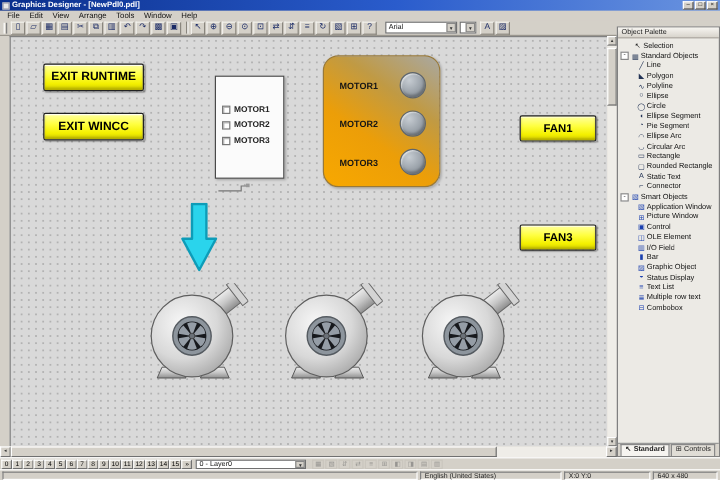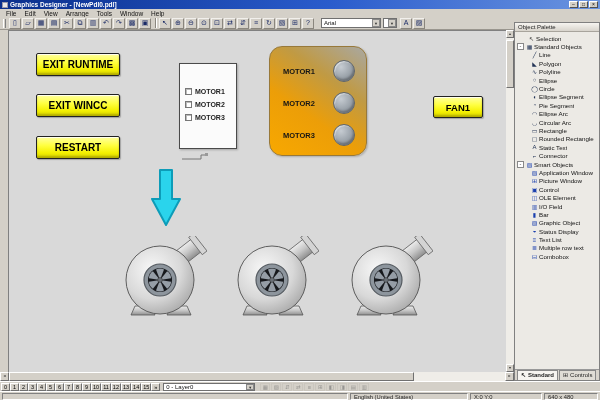--- a/index.html
+++ b/index.html
@@ -86,21 +86,21 @@
     display:flex; gap:2px; padding:1px 2px 0 2px; border-top:1px solid #fff; }
   .scell { border:1px solid; border-color:#808080 #fff #fff #808080; font-size:5.8px; line-height:6px;
     padding:0 3px; color:#222; white-space:nowrap; }
   .scell.grow { flex:1; }
 
   
   .ybtn { position:absolute; left:27px; width:84px; height:23px; border:1px solid #222; border-radius:2px;
     background:linear-gradient(180deg,#ffffa0 0%,#ffff40 40%,#f4f000 75%,#d8d400 100%);
     box-shadow:inset 0 1px 0 rgba(255,255,255,.8), inset 0 -2px 2px rgba(120,110,0,.4), 1px 1px 1px rgba(0,0,0,.25);
     color:#000; font-weight:bold; font-size:10px; display:flex; align-items:center; justify-content:center; }
-  .fanbtn { left:424px; width:50px; height:22px; font-size:9.5px; }
+  .fanbtn { left:424px; width:64px; height:22px; font-size:9.5px; }
 
   .cbpanel { position:absolute; left:170px; top:32px; width:58px; height:86px; background:#fbfbfb;
     border:1px solid #4a4a4a; box-shadow:1px 1px 2px rgba(0,0,0,.25); padding-top:21px; }
   .cbrow { display:flex; align-items:center; height:13px; padding-left:5px; gap:3px; }
   .cbbox { width:7px; height:7px; background:#fff; border:1px solid #777; box-shadow:inset 1px 1px 0 #bbb; flex:none; }
   .cblabel { font-size:7px; font-weight:bold; color:#222; }
   .connector { position:absolute; left:172px; top:121px; }
 
   .orangepanel { position:absolute; left:260px; top:15px; width:98px; height:110px; border-radius:13px;
     background:linear-gradient(215deg,#a9a8a2 0%,#c09a44 32%,#ec9e08 62%,#f8a800 100%);
@@ -220,22 +220,22 @@
           <span class="lamp"></span>
         </div>
       </div>
 
     <svg class="arrow-obj" viewBox="0 0 34 58">
       <polygon points="11,1 23,1 23,30 31,30 17,56 3,30 11,30" fill="#2ad4ec" stroke="#0d9cb8" stroke-width="2" stroke-linejoin="round"></polygon>
     </svg>
 
   <div class="ybtn" style="top: 22px;">EXIT RUNTIME</div>
       <div class="ybtn" style="top: 63px;">EXIT WINCC</div>
-      <div class="ybtn" style="top: 105px;">RESTART</div>
       <div class="ybtn fanbtn" style="top: 65px;">FAN1</div>
+      <div class="ybtn fanbtn" style="top: 156px;">FAN3</div>
       <div class="blower" style="left: 110px;">
   <svg width="88" height="82" viewBox="0 0 88 82">
     <defs>
       <radialGradient id="bodyGrad" cx="38%" cy="35%" r="78%">
         <stop offset="0%" stop-color="#f8f8f8"></stop>
         <stop offset="55%" stop-color="#d8d8d8"></stop>
         <stop offset="85%" stop-color="#b2b2b2"></stop>
         <stop offset="100%" stop-color="#989898"></stop>
       </radialGradient>
       <linearGradient id="pipeGrad" x1="0" y1="0" x2="0" y2="1">

